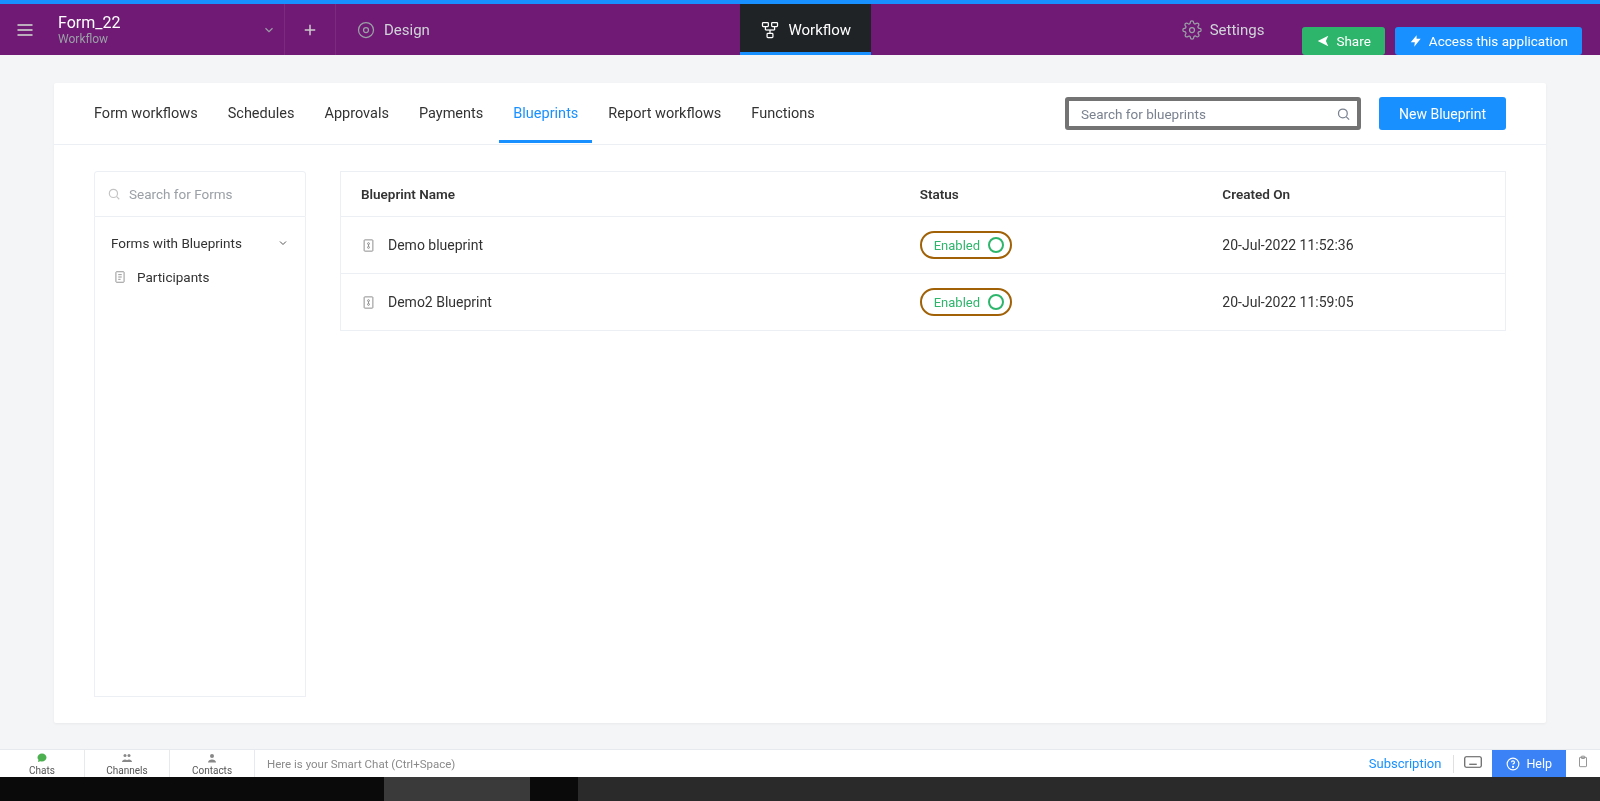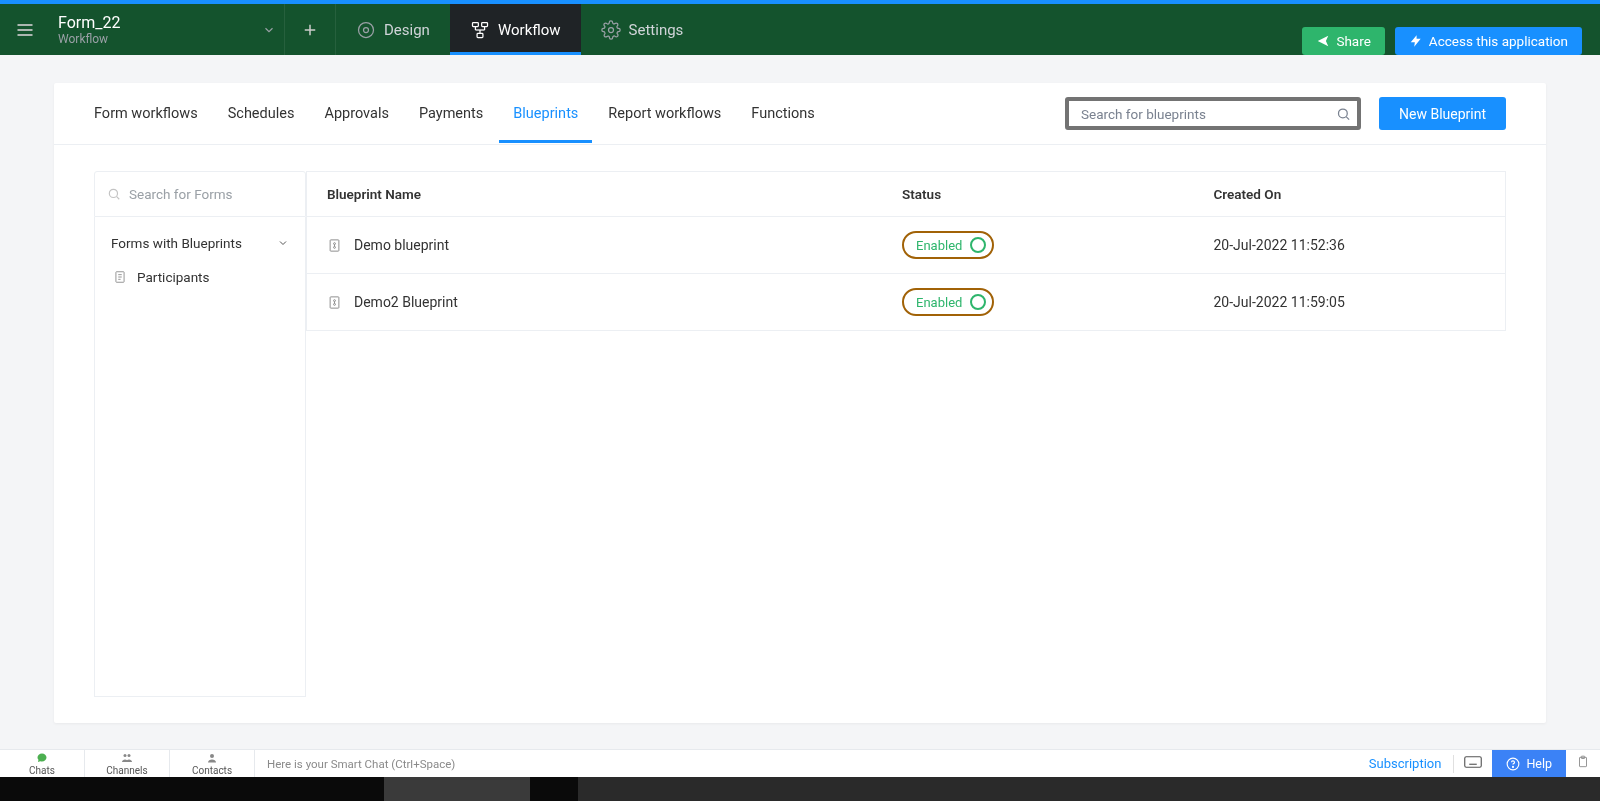--- a/index.html
+++ b/index.html
@@ -1,30 +1,30 @@
 <!DOCTYPE html>
 <html><head>
   <meta charset="utf-8">
   <style>
     * { margin: 0; padding: 0; box-sizing: border-box; font-family: -apple-system, BlinkMacSystemFont, "Segoe UI", Roboto, Arial, sans-serif; }
     body { background: #f4f5f7; width: 1600px; height: 801px; overflow: hidden; display: flex; flex-direction: column; }
     .top-accent { height: 4px; background: #1890ff; width: 100%; }
-    .header { height: 51px; background: #14532d; display: flex; align-items: stretch; color: #e8e8e8; }
+    .header { height: 51px; background: #701a75; display: flex; align-items: stretch; color: #e8e8e8; }
     .header-left { display: flex; align-items: stretch; }
     .hamburger { width: 50px; display: flex; align-items: center; justify-content: center; cursor: pointer; }
     .hamburger svg { width: 20px; height: 20px; stroke: #ccc; }
     .form-block { display: flex; align-items: center; padding: 0 8px; min-width: 234px; cursor: pointer; }
     .form-block-inner { display: flex; flex-direction: column; line-height: 1.2; }
     .form-title { font-size: 16px; color: #fff; }
     .form-sub { font-size: 12px; color: #9aa0a6; }
     .form-block .chev { margin-left: auto; }
     .vsep { width: 1px; background: rgba(255,255,255,0.08); }
     .plus-btn { width: 50px; display: flex; align-items: center; justify-content: center; cursor: pointer; }
     .plus-btn svg { width: 18px; height: 18px; stroke: #ccc; }
-    .header-center { flex: 1; display: flex; align-items: stretch; justify-content: flex-start; }
+    .header-center { flex: 1; display: flex; align-items: stretch; justify-content: space-between; }
     .top-nav-item { display: flex; align-items: center; gap: 8px; padding: 0 20px; font-size: 15px; color: #d0d4d8; cursor: pointer; position: relative; }
     .top-nav-item.active { background: #1f2326; color: #fff; }
     .top-nav-item.active::after { content: ""; position: absolute; bottom: 0; left: 0; right: 0; height: 3px; background: #1890ff; }
     .top-nav-item .nav-icon { width: 20px; height: 20px; }
     .header-right { display: flex; align-items: flex-end; gap: 10px; padding: 0 18px; }
     .btn { display: flex; align-items: center; gap: 6px; height: 28px; padding: 0 14px; border-radius: 3px; font-size: 13.5px; cursor: pointer; }
     .btn-green { background: #2eb56c; color: #fff; }
     .btn-blue { background: #1890ff; color: #fff; }
     .btn svg { width: 14px; height: 14px; }
     .main-area { flex: 1; display: flex; justify-content: center; padding: 28px 0; overflow: hidden; }
@@ -33,21 +33,21 @@
     .tabs { display: flex; gap: 30px; text-align: right; }
     .tab { font-size: 14.5px; color: #333; padding: 20px 0; cursor: pointer; position: relative; white-space: nowrap; }
     .tab.active { color: #1890ff; }
     .tab.active::after { content: ""; position: absolute; bottom: -1px; left: -14px; right: -14px; height: 3px; background: #1890ff; }
     .tabbar-right { margin-left: auto; display: flex; align-items: center; gap: 18px; }
     .search-box { position: relative; width: 296px; }
     .search-box input { width: 100%; height: 33px; border: 4px solid #737373; border-radius: 3px; padding: 0 34px 0 12px; font-size: 13.5px; color: #333; outline: none; }
     .search-box input::placeholder { color: #7a8290; }
     .search-box .s-icon { position: absolute; right: 10px; top: 50%; transform: translateY(-50%); width: 15px; height: 15px; }
     .new-btn { height: 33px; padding: 0 20px; display: flex; align-items: center; background: #1890ff; color: #fff; border-radius: 3px; font-size: 14px; cursor: pointer; }
-    .content-row { flex: 1; display: flex; padding: 26px 40px; }
+    .content-row { flex: 1; display: flex; padding: 26px 40px; gap: 34px; }
     .side-col { width: 212px; display: flex; flex-direction: column; }
     .side-search { position: relative; width: 100%; border: 1px solid #eceff3; border-radius: 3px 3px 0 0; }
     .side-search input { width: 100%; height: 44px; border: none; padding: 0 10px 0 34px; font-size: 13.5px; outline: none; background: transparent; }
     .side-search input::placeholder { color: #9aa0a6; }
     .side-search .s-icon { position: absolute; left: 12px; top: 50%; transform: translateY(-50%); width: 14px; height: 14px; opacity: 0.5; }
     .side-panel { border: 1px solid #eceff3; border-top: none; flex: 1; padding-bottom: 8px; }
     .side-group-hdr { display: flex; align-items: center; justify-content: space-between; padding: 18px 16px 10px; font-size: 13.5px; color: #333; cursor: pointer; }
     .side-group-hdr .chev { width: 12px; height: 12px; }
     .side-item { display: flex; align-items: center; gap: 10px; padding: 8px 18px; font-size: 13.5px; color: #333; cursor: pointer; }
     .side-item .file-i { width: 14px; height: 14px; stroke: #888; }

